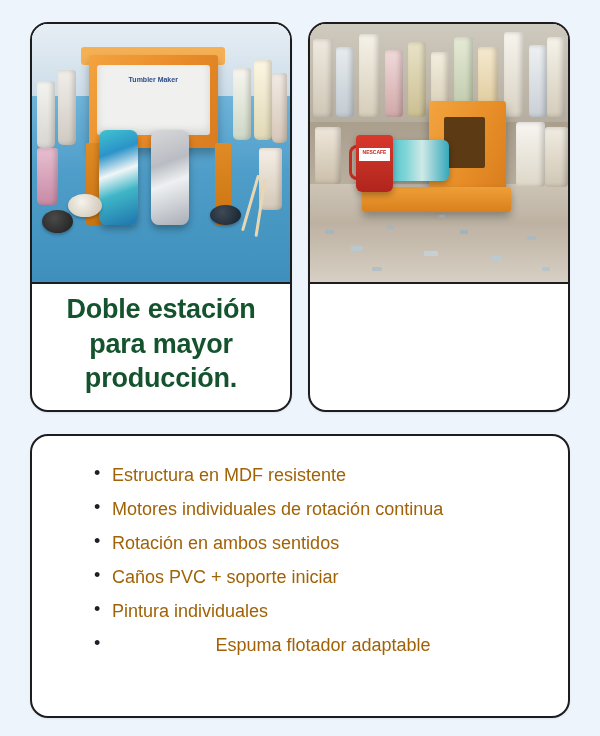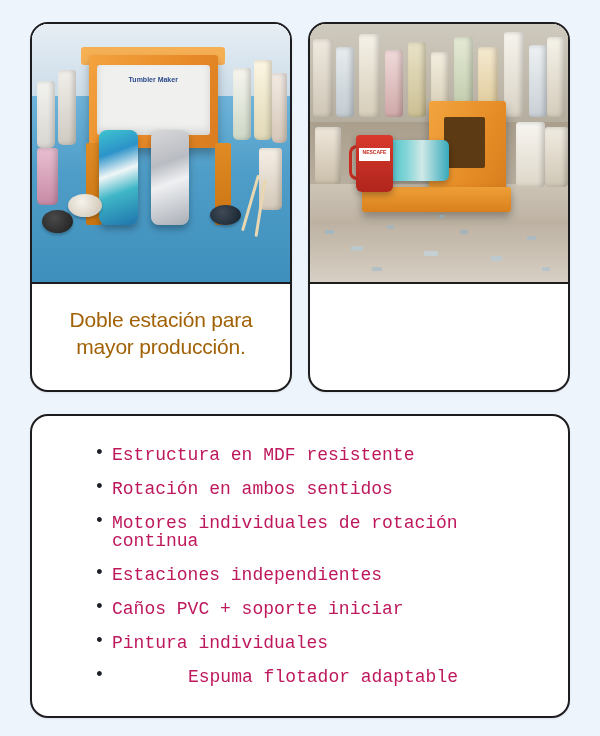--- a/index.html
+++ b/index.html
@@ -45,23 +45,23 @@
   }
   .card-caption {
     flex: 1;
     display: flex;
     align-items: center;
     justify-content: center;
     text-align: center;
     padding: 8px 10px 14px 10px;
   }
   .card-caption span {
-    font-size: 21px;
-    font-weight: normal;
-    color: #a16207;
+    font-size: 27px;
+    font-weight: bold;
+    color: #14532d;
     line-height: 1.28;
     letter-spacing: -0.2px;
   }
 
   
   .photo1 {
     background: linear-gradient(#dfe9f2 0%, #cfe0ee 18%, #8fc2e0 30%, #63a9d4 55%, #4c9bc9 100%);
   }
   .p1-tabletop {
     position: absolute;
@@ -246,24 +246,23 @@
     box-shadow: 0 1px 2px rgba(0,0,0,0.08);
   }
   .features ul {
     margin: 0;
     padding: 0 0 0 28px;
     list-style: none;
   }
   .features li {
     position: relative;
     font-size: 18px;
-    color: #be185d;
+    color: #a16207;
     line-height: 1.0;
     padding: 0 0 16px 18px;
-    font-family: Liberation Mono, monospace;
   }
   .features li:last-child { padding-bottom: 0; text-align: center; }
   .features li::before {
     content: "•";
     position: absolute;
     left: 0;
     top: -2px;
     font-size: 18px;
     color: #1d2026;
   }
@@ -347,22 +346,21 @@
         <div class="p2-bench-speck" style="left:50%; top:74%; width:6px;  height:3px; background:#97aab5;"></div>
         <div class="p2-bench-speck" style="left:90%; top:94%; width:8px;  height:4px; background:#b3c4cc;"></div>
       </div>
     </div>
 
   </div>
 
   <div class="features">
     <ul>
       <li>Estructura en MDF resistente</li>
+      <li>Motores individuales de rotación continua</li>
       <li>Rotación en ambos sentidos</li>
-      <li>Motores individuales de rotación continua</li>
-      <li>Estaciones independientes</li>
       <li>Caños PVC + soporte iniciar</li>
       <li>Pintura individuales</li>
       <li>Espuma flotador adaptable</li>
     </ul>
   </div>
 
 </div>
 
 </body></html>

